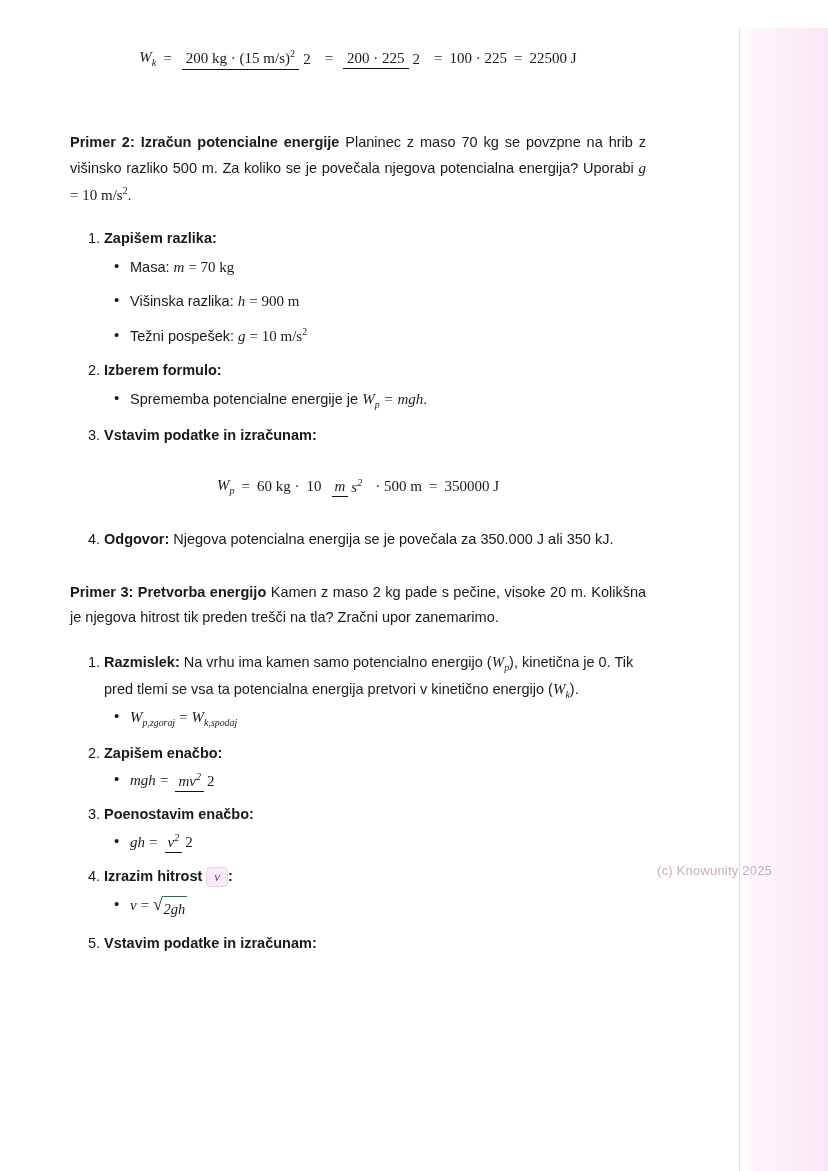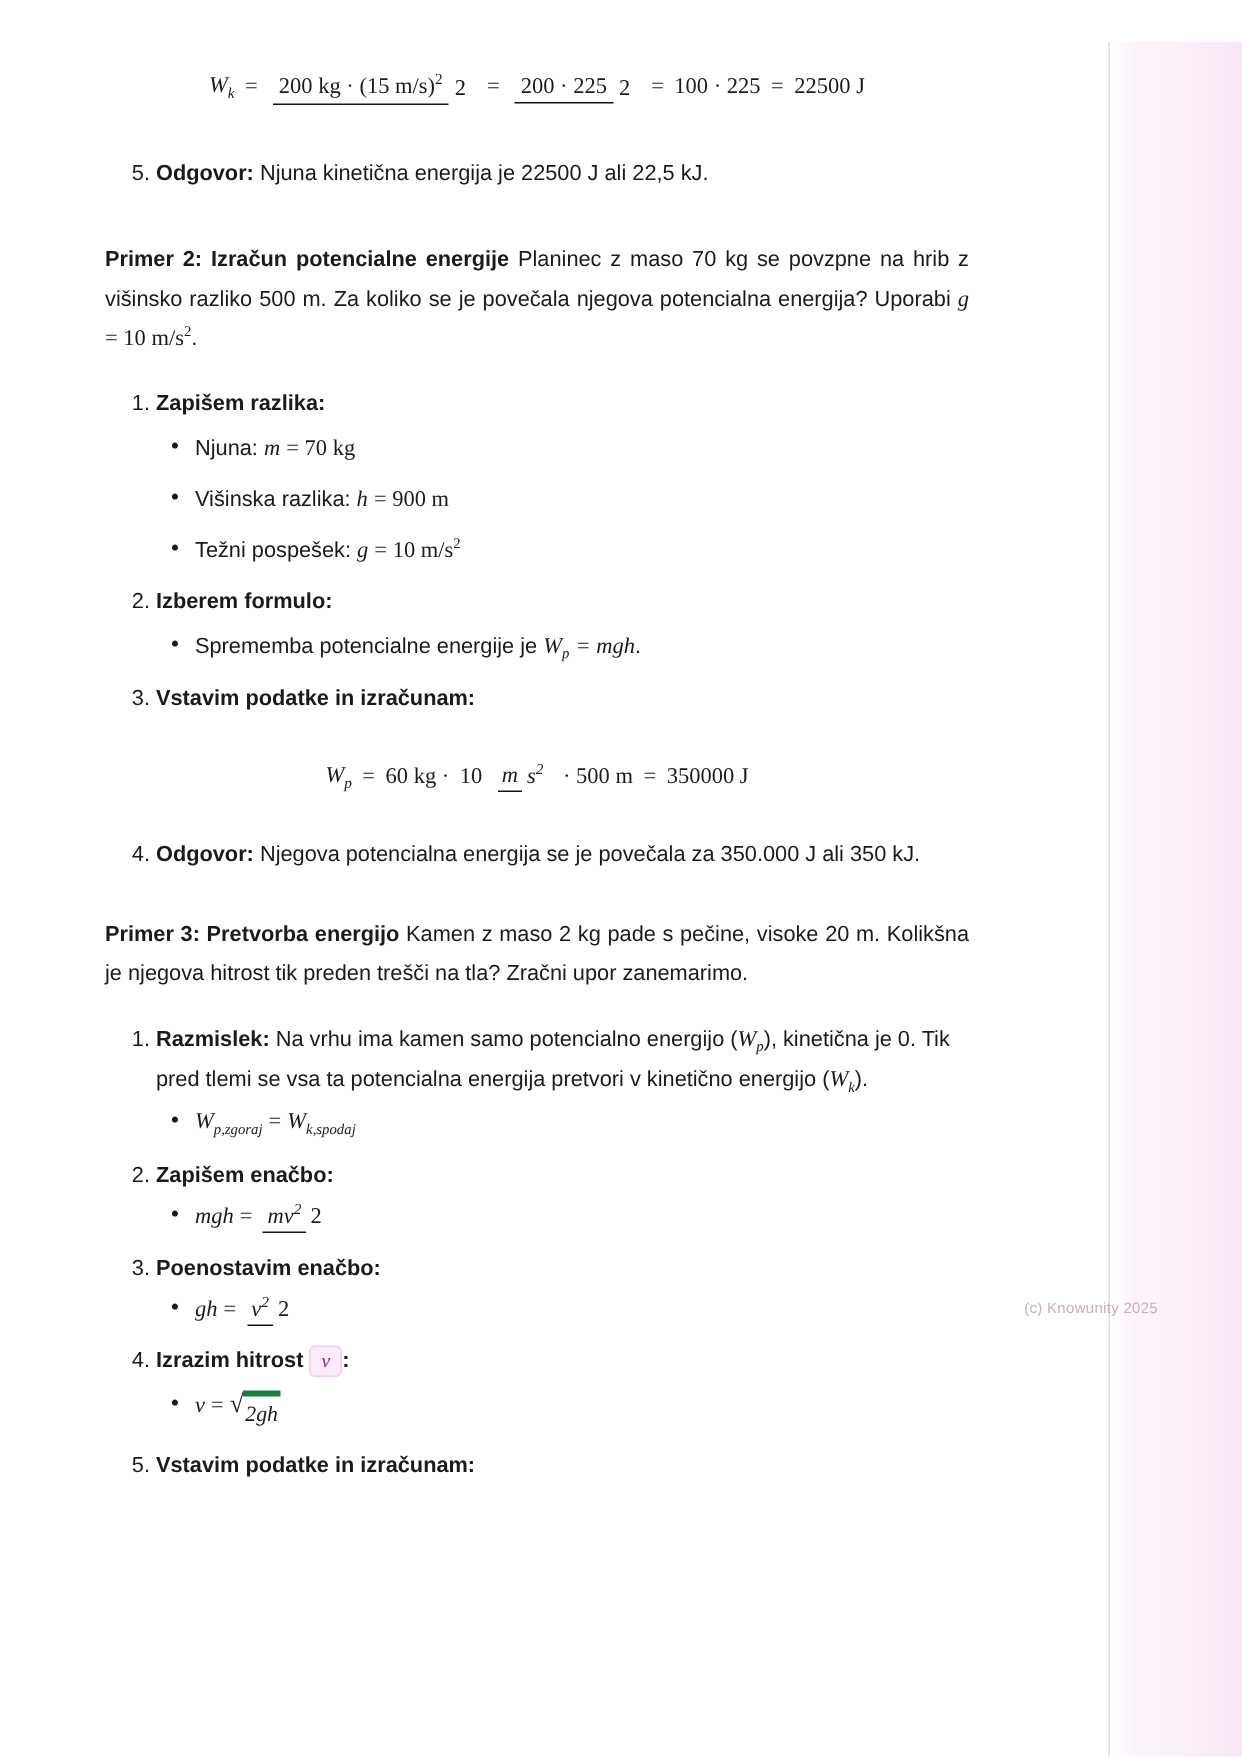--- a/index.html
+++ b/index.html
@@ -155,29 +155,29 @@
     font-family: "Liberation Serif", serif;
     font-style: italic;
   }
   .sqrt .radical {
     font-style: normal;
     font-size: 17px;
     line-height: 1;
     margin-right: -1px;
   }
   .sqrt .radicand {
-    border-top: 4px solid #15803d;
+    border-top: 1px solid #15803d;
     padding: 1px 2px 0 2px;
   }
 
   .watermark {
     position: absolute;
     right: 56px;
     bottom: 52px;
-    font-size: 10px;
+    font-size: 13px;
     color: #c9aec3;
     letter-spacing: 0.2px;
     font-family: "Liberation Sans", sans-serif;
   }
 </style>
 </head>
 <body>
 
 <div class="page">
 
@@ -204,44 +204,38 @@
         </span>
         <span class="mathup">=</span>
         <span class="mathup">100 · 225</span>
         <span class="mathup">=</span>
         <span class="mathup">22500 J</span>
       </span>
     </div>
 
     <div style="height:34px"></div>
 
-    <ol class="steps" start="5" style="margin-top:0">
-      <li>
-        <span class="bold">Odgovor:</span>
-        <span>Njuna kinetična energija je 22500 J ali 22,5 kJ.</span>
-      </li>
-    </ol>
 
     <div style="height:26px"></div>
 
     <p class="para">
       <span class="bold">Primer 2: Izračun potencialne energije</span>
       <span>Planinec z maso 70 kg se povzpne na hrib z višinsko razliko 500 m. Za koliko se je povečala njegova potencialna energija? Uporabi</span>
       <span class="mathit">g</span>
       <span class="mathup">= 10 m/s</span><span class="mathup sup">2</span><span>.</span>
     </p>
 
     <div style="height:8px"></div>
 
     <ol class="steps">
       <li>
         <span class="bold">Zapišem razlika:</span>
         <ul class="bullets">
           <li>
-            <span>Njuna:</span>
+            <span>Masa:</span>
             <span class="mathit">m</span>
             <span class="mathup">= 70 kg</span>
           </li>
           <li>
             <span>Višinska razlika:</span>
             <span class="mathit">h</span>
             <span class="mathup">= 900 m</span>
           </li>
           <li>
             <span>Težni pospešek:</span>

